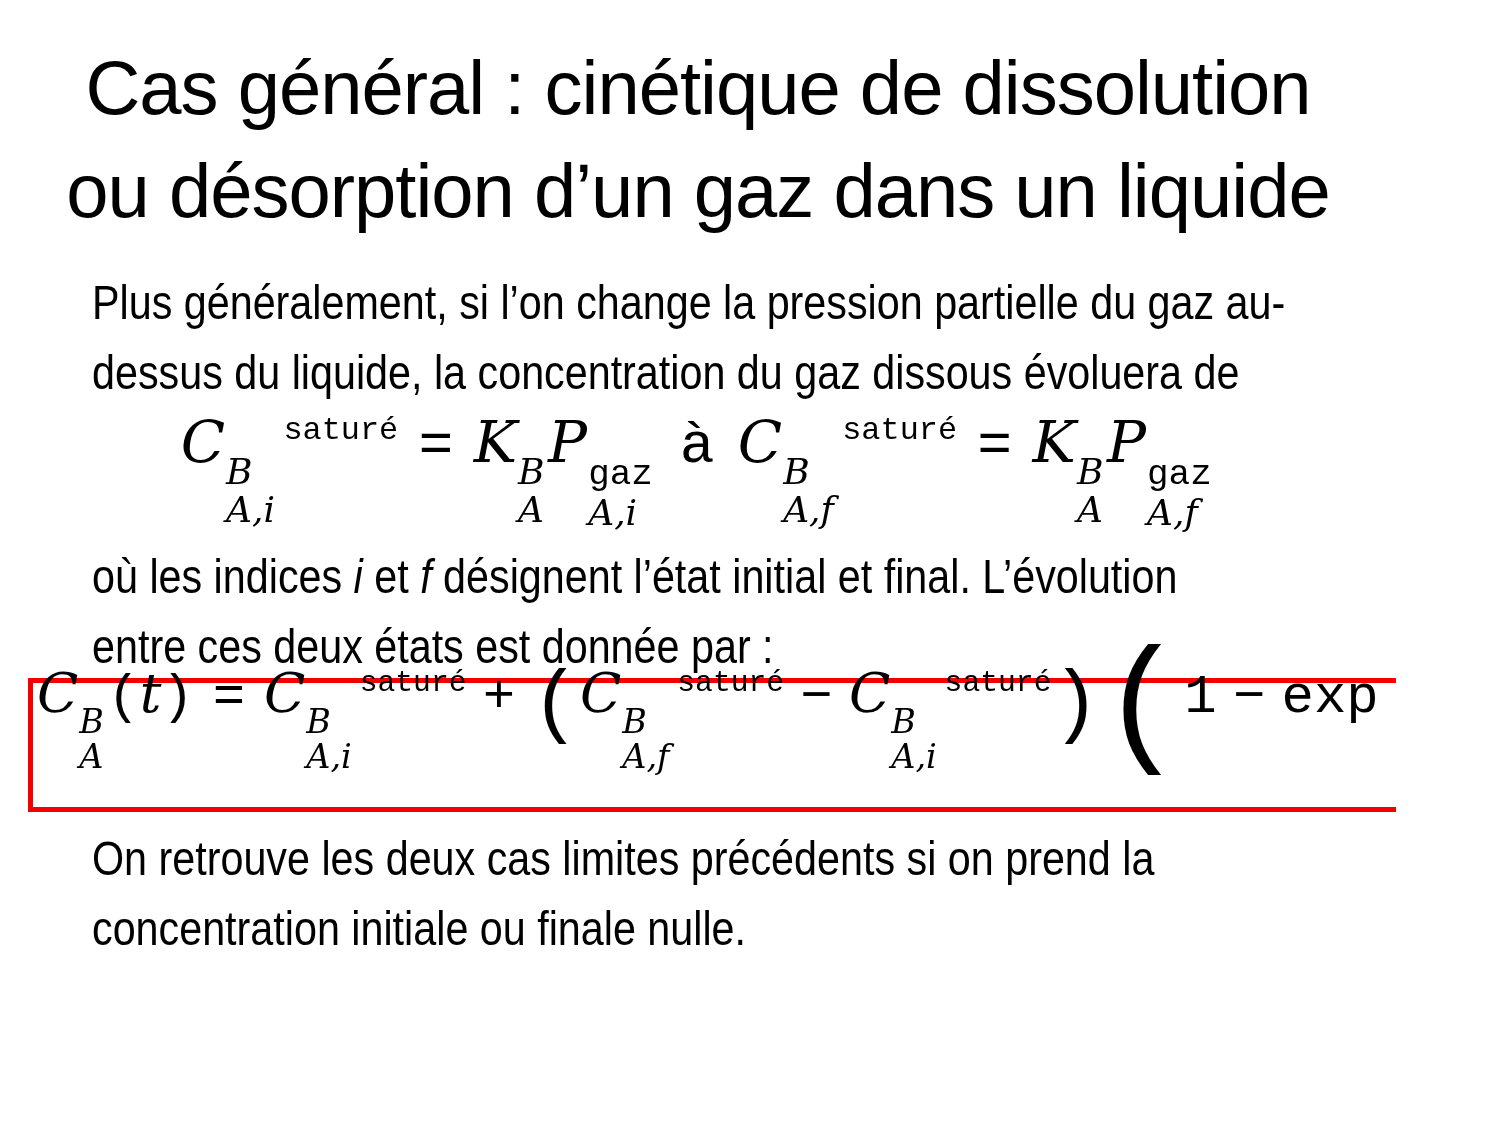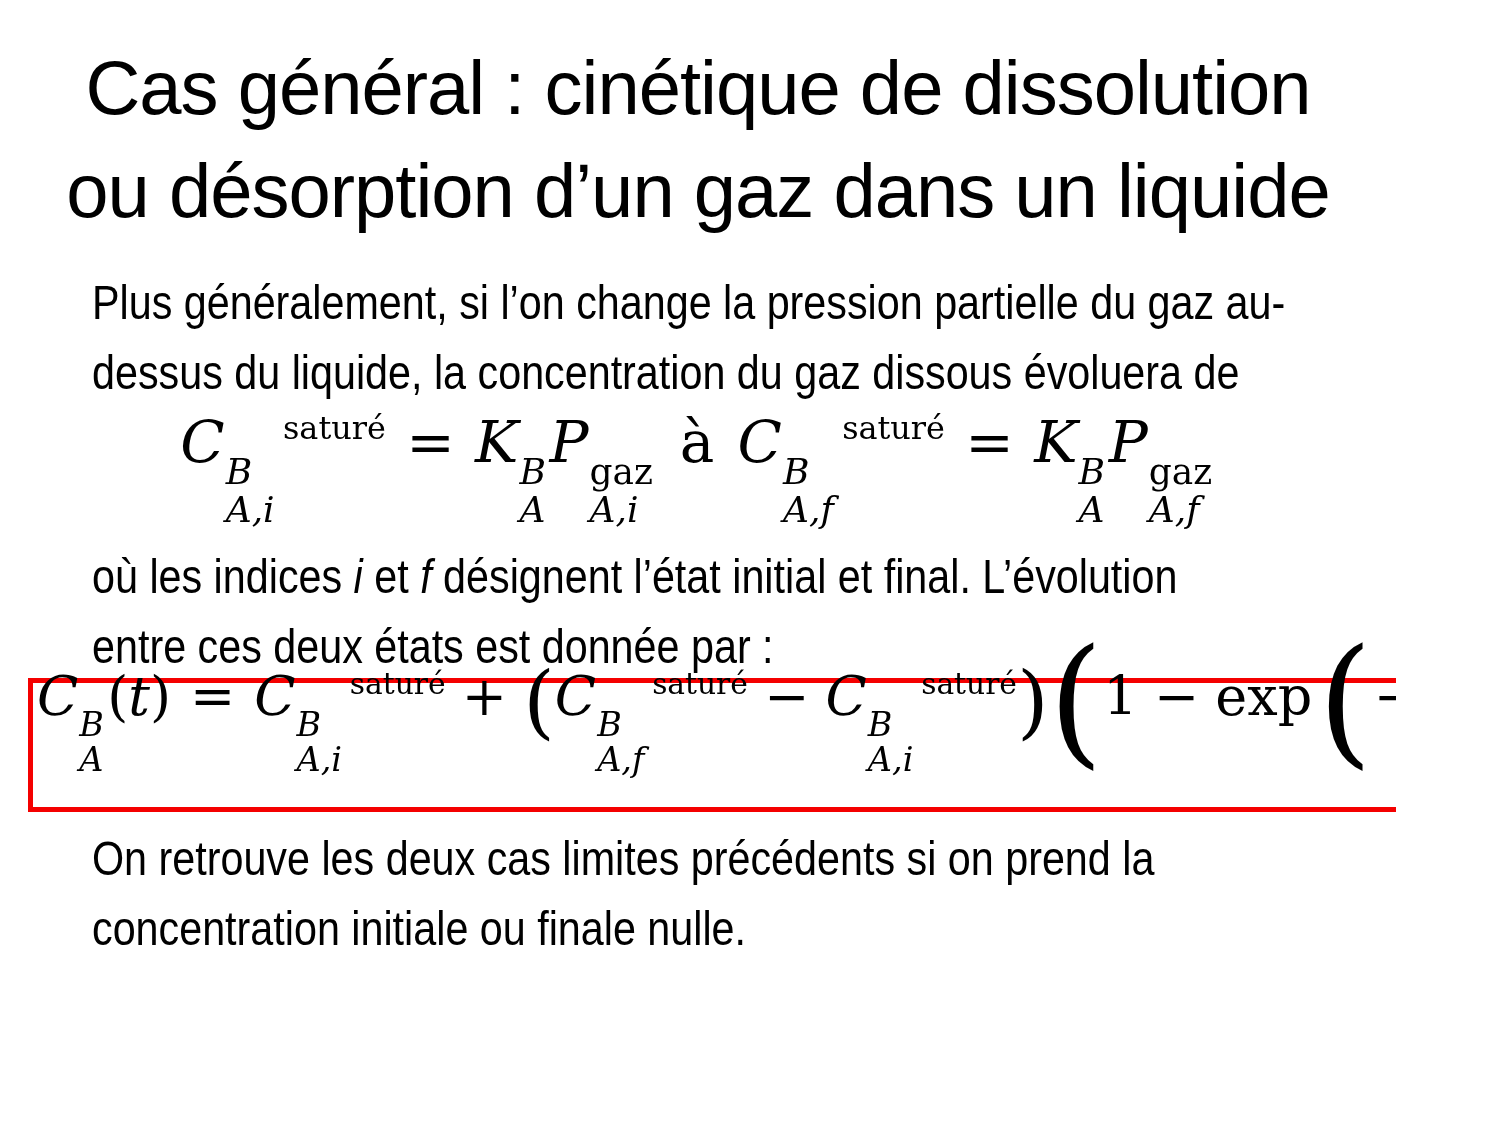--- a/index.html
+++ b/index.html
@@ -15,21 +15,21 @@
         transform:scaleX(0.86);transform-origin:left top;}
   .p1{top:268px;}
   .p2{top:542px;}
   .p3{top:824px;}
   .it{font-style:italic;}
 
   
   .formula{font-family:"DejaVu Serif","Liberation Serif",serif;white-space:nowrap;}
   .f1{position:absolute;left:0;right:0;top:408px;text-align:center;font-size:58px;}
   .mi{font-style:italic;}
-  .rm{font-style:normal;}
+  .rm{font-style:normal;font-family:Liberation Mono, monospace;}
   .mo{margin:0 0.30em;}
   .eqo{margin:0 0.35em;}
   .word{margin:0 0.40em;}
   .ss{display:inline-flex;flex-direction:column;align-items:flex-start;
       font-size:0.62em;line-height:1.05;vertical-align:-0.62em;margin:0 0.10em 0 0.03em;}
   .supw{font-size:0.55em;vertical-align:0.72em;margin-left:0.15em;}
   .vsub{font-size:0.62em;vertical-align:-0.30em;}
   .frac{display:inline-flex;flex-direction:column;align-items:center;
         font-size:0.80em;line-height:1.15;vertical-align:-0.90em;margin:0 0.08em;}
   .num{border-bottom:3px solid #000;padding:0 0.14em 0.04em;}

